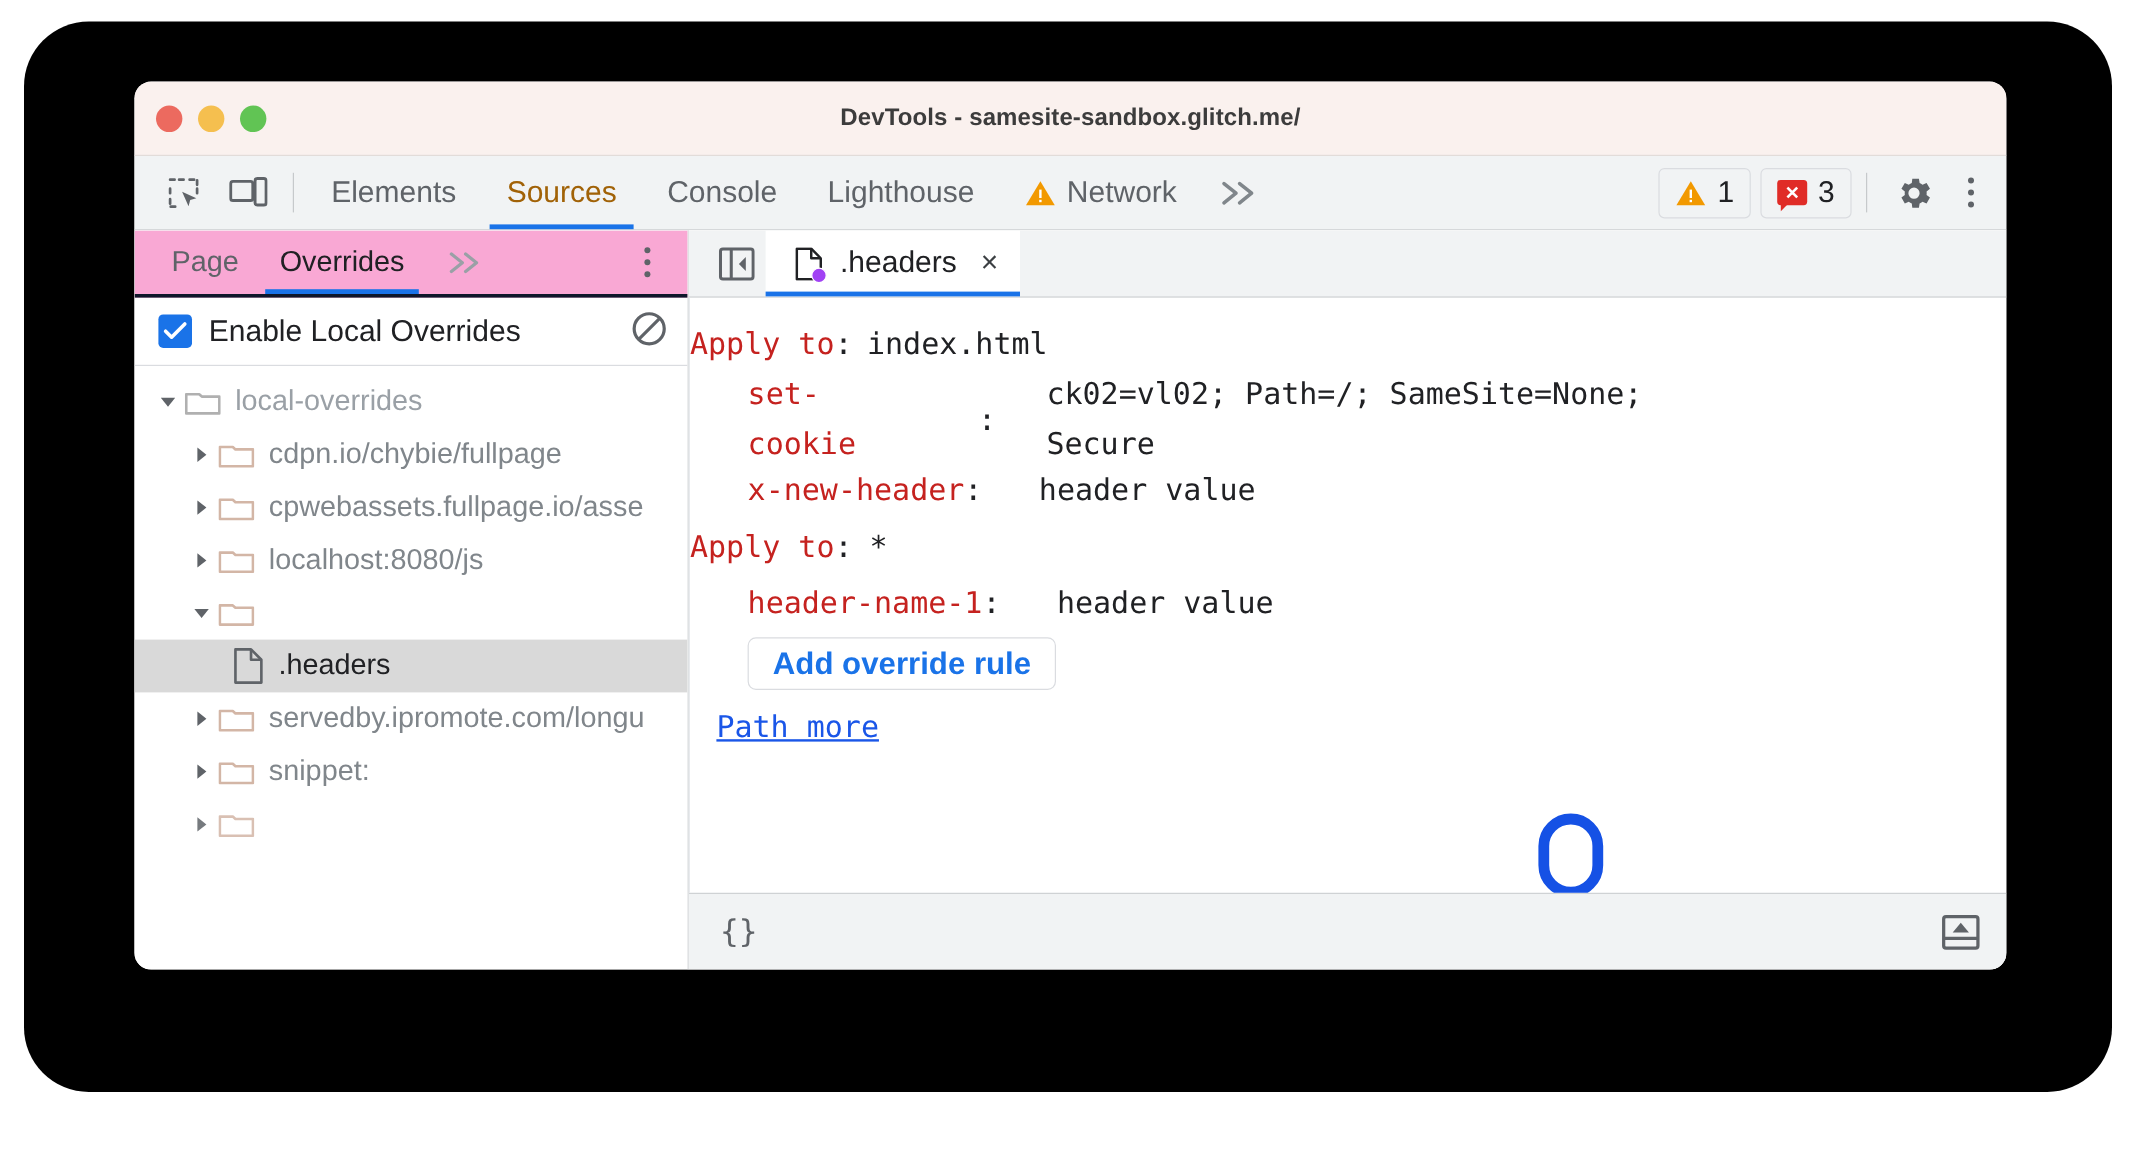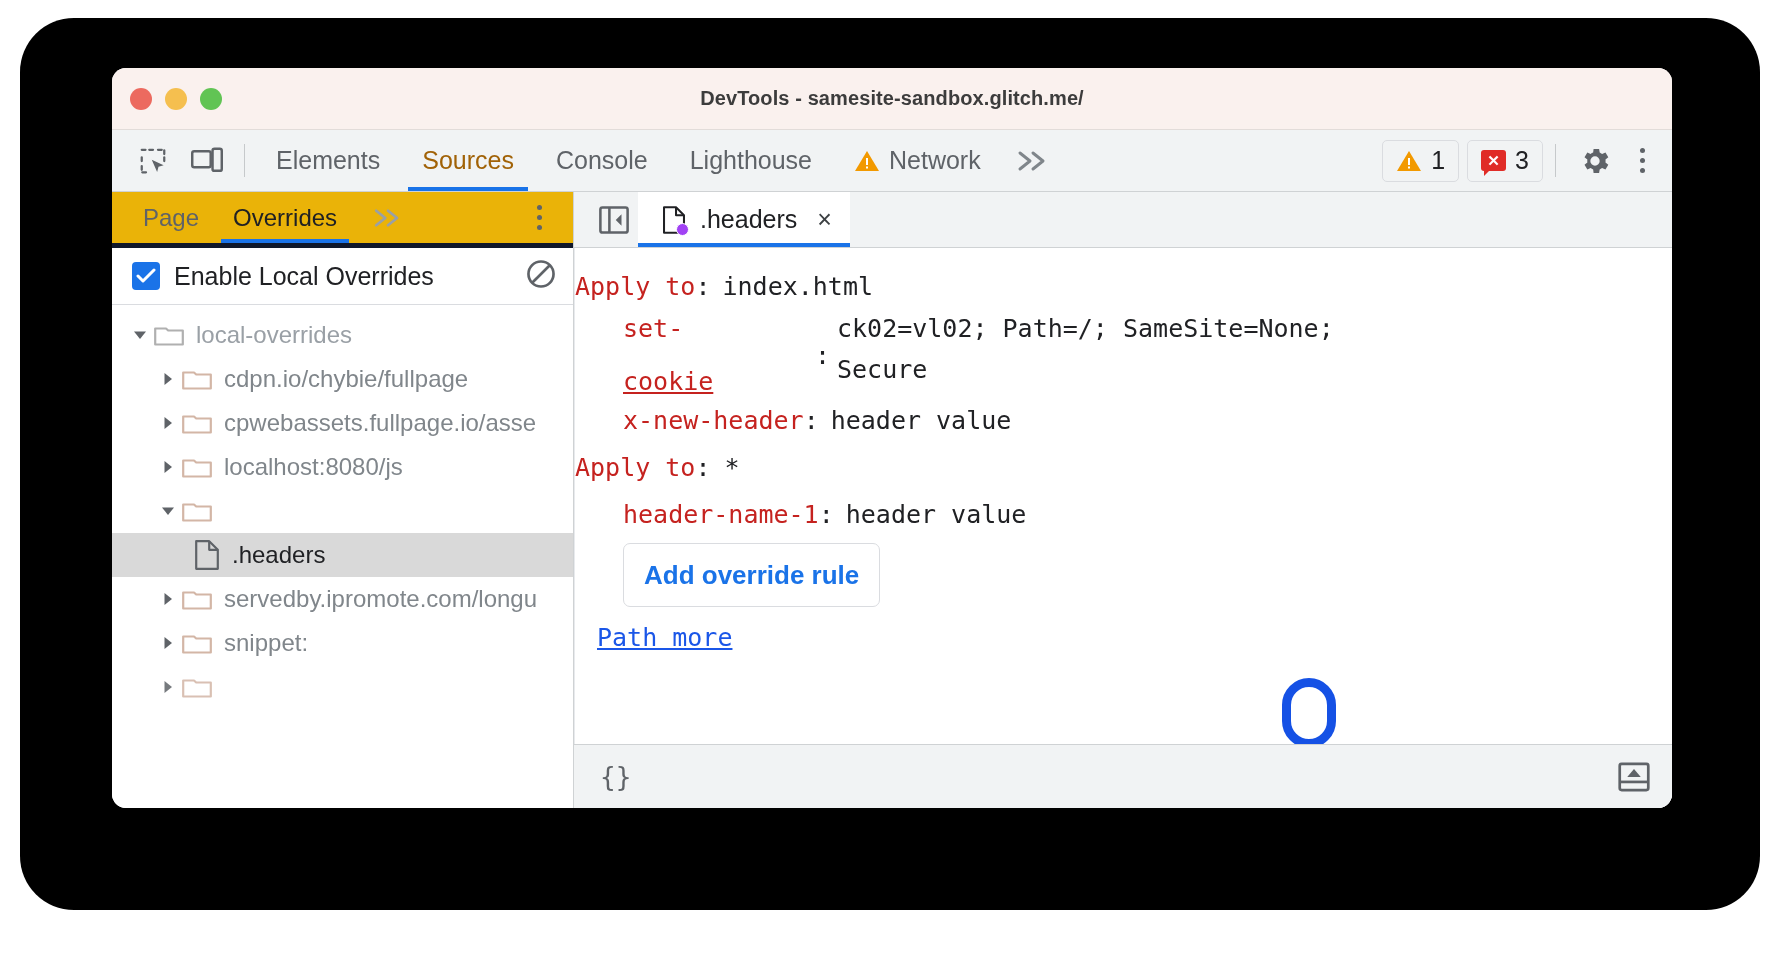--- a/index.html
+++ b/index.html
@@ -140,22 +140,22 @@
   
   .nav-pane {
     width: 462px;
     border-right: 1px solid #cfd2d4;
     display: flex; flex-direction: column;
     background: #ffffff;
     overflow: hidden;
   }
   .nav-tabs {
     height: 56px;
-    background: #eab308;
-    border-bottom: 5px solid #0f172a;
+    background: #f9a8d4;
+    border-bottom: 3px solid #0f172a;
     display: flex; align-items: stretch;
     padding-left: 14px;
   }
   .ntab {
     position: relative;
     display: flex; align-items: center;
     padding: 0 17px;
     font-size: 24px;
     color: #5f6368;
     cursor: pointer;
@@ -257,28 +257,28 @@
     font-family: "DejaVu Sans Mono", monospace;
     font-size: 25px;
     line-height: 1.0;
     color: #202124;
   }
   .k { color: #c5221f; }
   .v { color: #202124; }
   .line { display: flex; align-items: flex-start; margin-bottom: 17px; }
   .hdr-row { display: flex; align-items: flex-start; padding-left: 48px; margin-bottom: 14px; }
   .hdr-key { width: 192px; flex: none; color: #c5221f; }
-  .hdr-key .l2 { display: block; margin-top: 28px; text-decoration: underline; }
+  .hdr-key .l2 { display: block; margin-top: 16px; }
   .hdr-colon { width: 22px; flex: none; color: #202124; align-self: center; }
-  .hdr-val { color: #202124; }
+  .hdr-val { color: #202124; margin-left: 35px; }
   .hdr-val .l2 { display: block; margin-top: 16px; }
 
   .btn-add {
     display: inline-flex; align-items: center; justify-content: center;
-    height: 64px;
+    height: 44px;
     padding: 0 20px;
     margin: 6px 0 0 48px;
     border: 1px solid #dadce0;
     border-radius: 7px;
     background: #fff;
     color: #1a73e8;
     font-size: 26px;
     font-weight: bold;
     font-family: "Liberation Sans", sans-serif;
     cursor: pointer;

